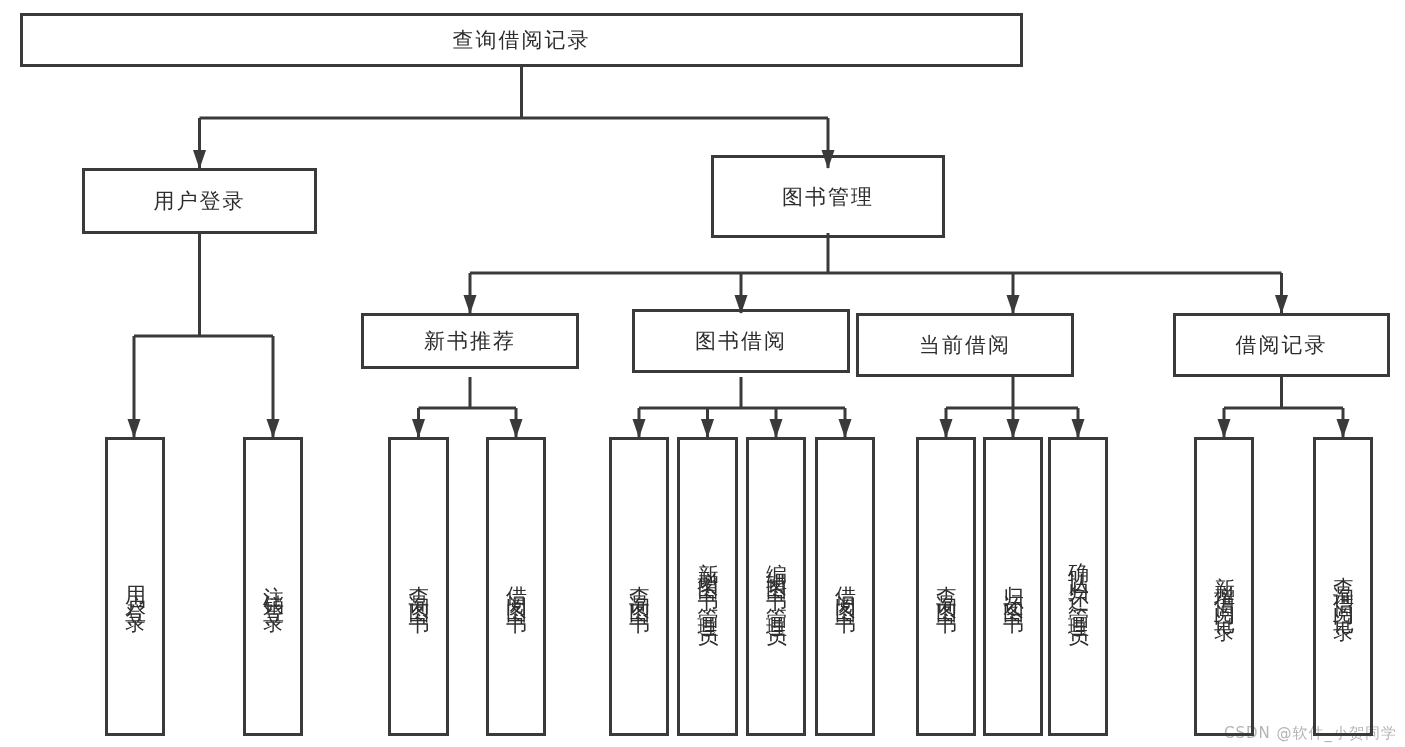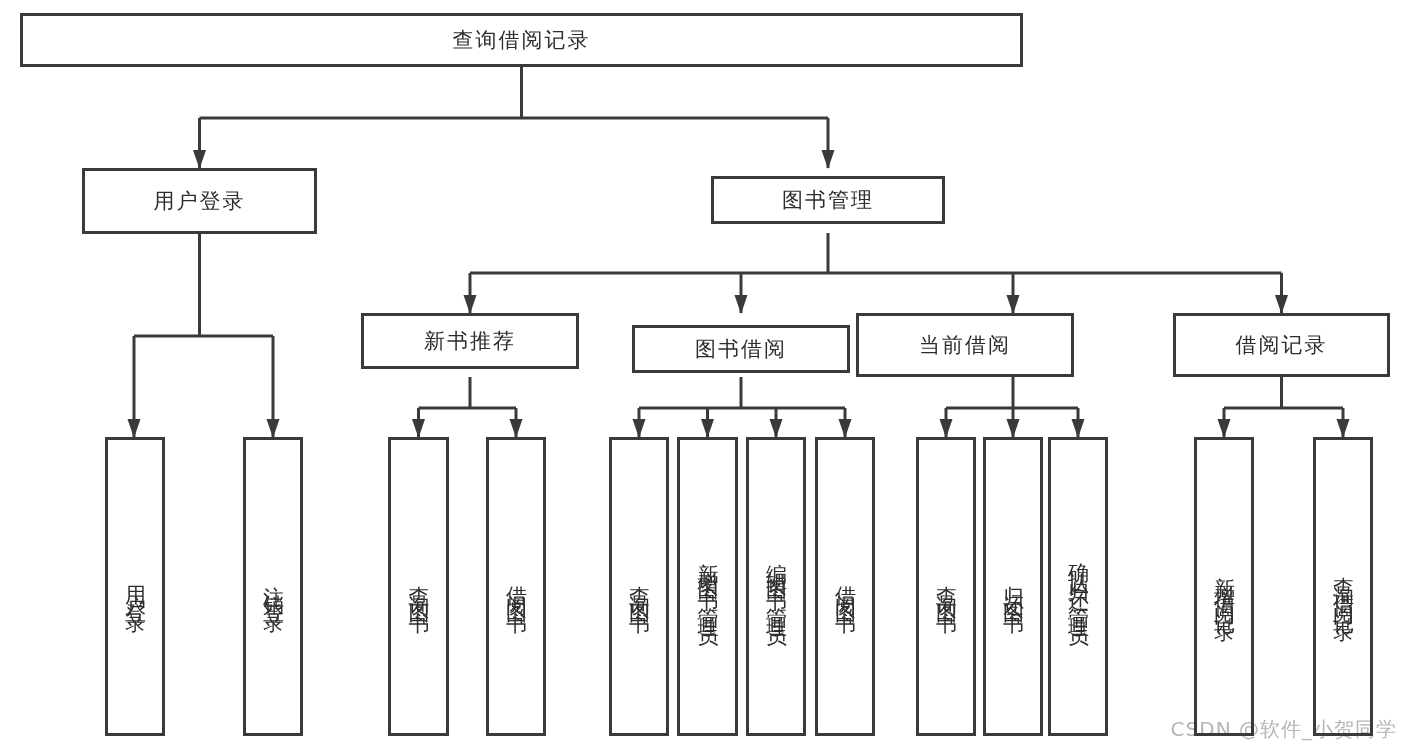--- a/index.html
+++ b/index.html
@@ -39,21 +39,21 @@
     font-size: 21px;
     letter-spacing: 9px;
     line-height: 1;
     white-space: nowrap;
   }
   #watermark {
     position: absolute;
     right: 8px;
     bottom: 4px;
     z-index: 2;
-    font-size: 20px;
+    font-size: 15px;
     color: #b5b5b5;
     letter-spacing: 1px;
     white-space: nowrap;
   }
 </style>
 </head>
 <body>
 
 <div id="canvas">
 
@@ -99,28 +99,28 @@
     <path d="M1343 408 V437" stroke="#3a3a3a" stroke-width="3" marker-end="url(#arrow)"></path>
   </svg>
 
   <div class="node hbox" style="left:20px;top:13px;width:1003px;height:54px">
     <span>查询借阅记录</span>
   </div>
 
   <div class="node hbox" style="left:82px;top:168px;width:235px;height:66px">
     <span>用户登录</span>
   </div>
-  <div class="node hbox" style="left:711px;top:176px;width:234px;height:48px">
+  <div class="node hbox" style="left:711px;top:155px;width:234px;height:83px">
     <span>图书管理</span>
   </div>
 
   <div class="node hbox" style="left:361px;top:313px;width:218px;height:56px">
     <span>新书推荐</span>
   </div>
-  <div class="node hbox" style="left:632px;top:325px;width:218px;height:48px">
+  <div class="node hbox" style="left:632px;top:309px;width:218px;height:64px">
     <span>图书借阅</span>
   </div>
   <div class="node hbox" style="left:856px;top:313px;width:218px;height:64px">
     <span>当前借阅</span>
   </div>
   <div class="node hbox" style="left:1173px;top:313px;width:217px;height:64px">
     <span>借阅记录</span>
   </div>
 
   <div class="node" style="left:105px;top:437px;width:60px;height:299px">

